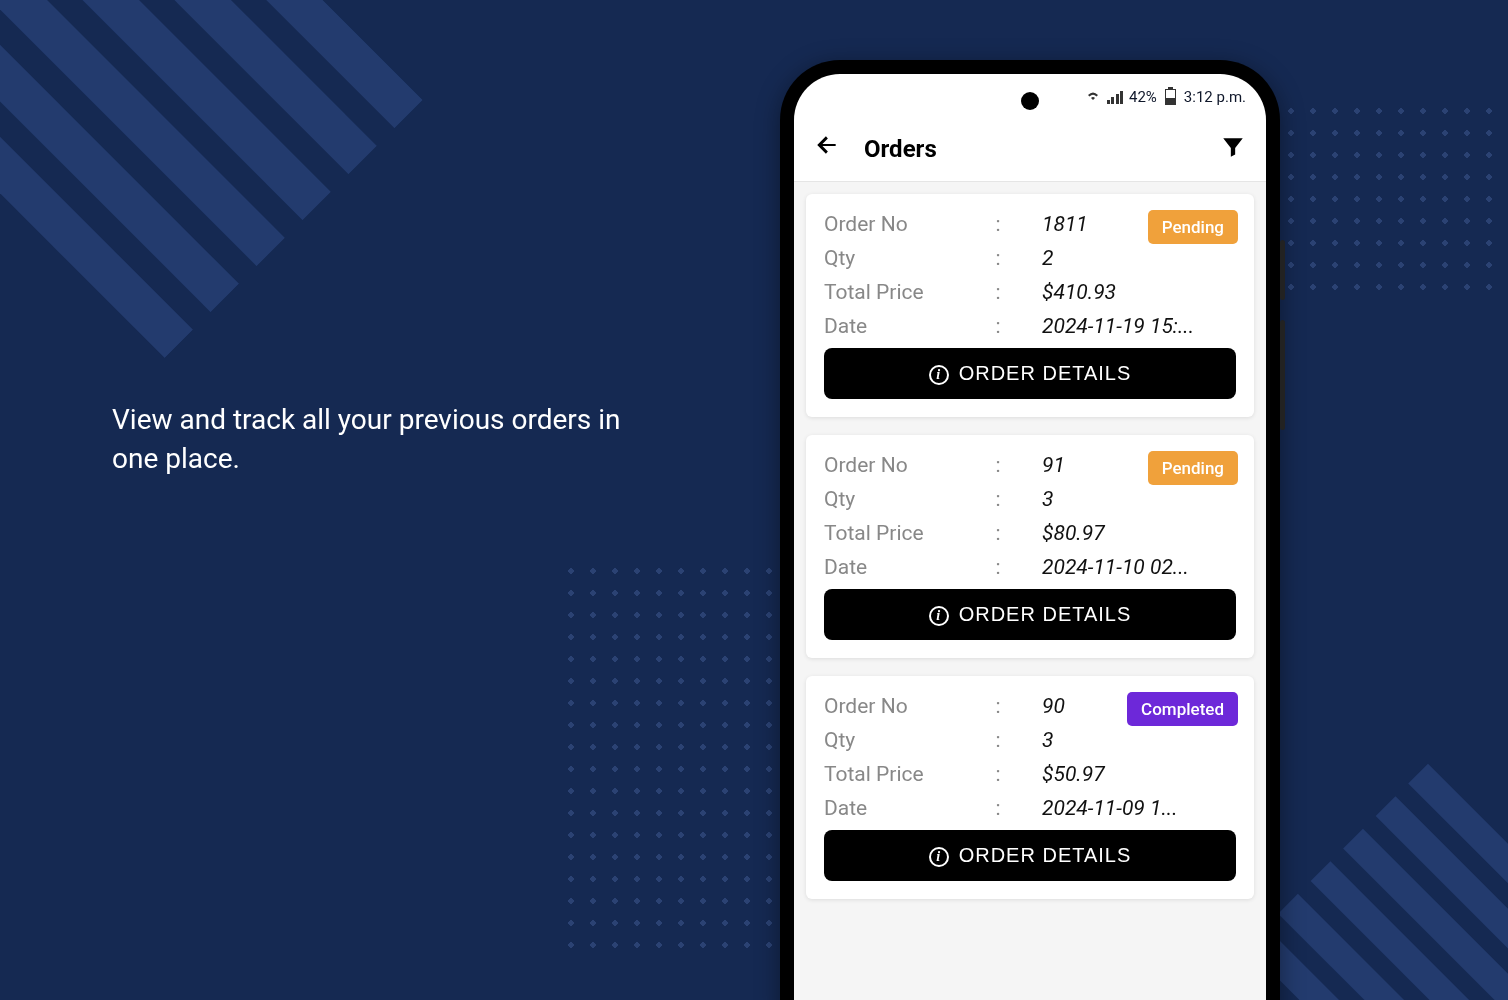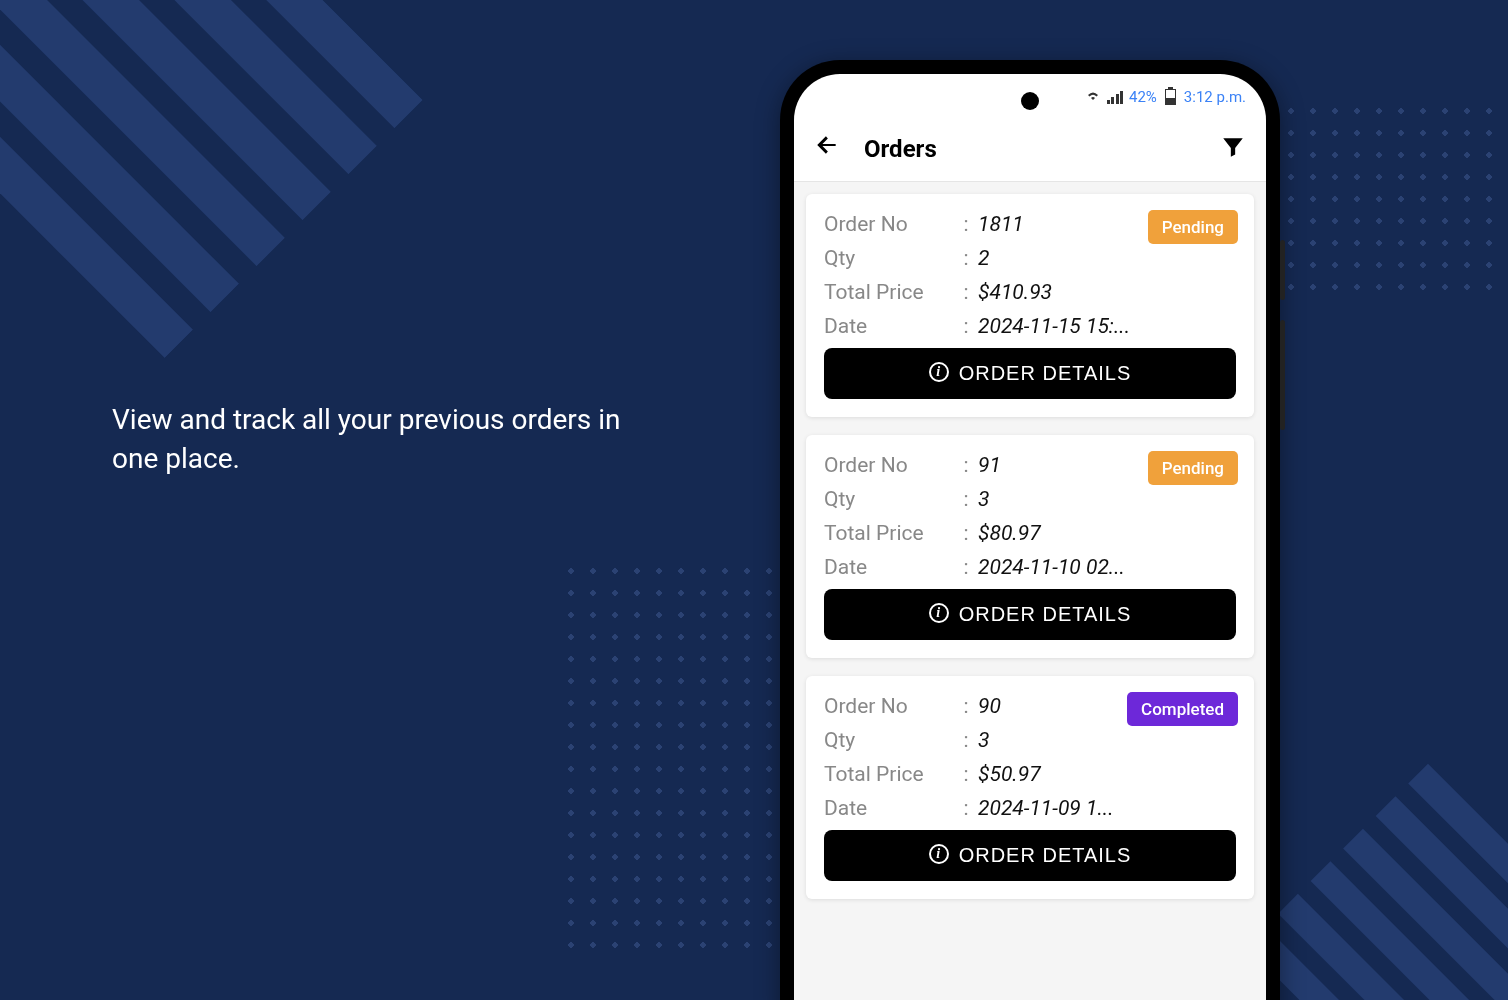--- a/index.html
+++ b/index.html
@@ -78,21 +78,21 @@
   .notch {
     position: absolute; top: 18px; left: 50%; transform: translateX(-50%);
     width: 18px; height: 18px; background: #000; border-radius: 50%;
     z-index: 5;
   }
 
   .statusbar {
     height: 46px; padding: 0 20px;
     display: flex; justify-content: flex-end; align-items: center;
     gap: 6px;
-    font-size: 15px; color: #3b82f6;
+    font-size: 15px; color: #0f172a;
   }
   .statusbar .sig { display: inline-flex; align-items: flex-end; gap: 1.5px; }
   .statusbar .sig span { width: 3px; background:#333; }
   .statusbar .sig span:nth-child(1){ height:4px; } .statusbar .sig span:nth-child(2){ height:7px; }
   .statusbar .sig span:nth-child(3){ height:10px; } .statusbar .sig span:nth-child(4){ height:13px; }
   .statusbar .batt {
     width: 11px; height: 16px; border:1px solid #333; position:relative; display:inline-block; margin:0 2px;
   }
   .statusbar .batt::before { content:""; position:absolute; top:-3px; left:2px; width:5px; height:2px; background:#333; }
   .statusbar .batt::after { content:""; position:absolute; bottom:0; left:0; right:0; height:40%; background:#333; }
@@ -106,38 +106,38 @@
   .appbar .filter { cursor:pointer; }
 
   .body { background:#f5f5f5; flex:1; overflow:auto; padding:12px; }
 
   .card {
     background:#fff; border-radius:6px;
     box-shadow: 0 1px 4px rgba(0,0,0,0.1);
     margin-bottom: 18px; padding: 18px 18px;
     position: relative;
   }
-  .row { display:flex; align-items:center; font-size:21px; margin-bottom:10px; }
+  .row { display:flex; align-items:center; font-size:21px; margin-bottom:10px;gap:32px; }
   .row .label { width: 130px; color:#888; }
   .row .colon { width: 24px; color:#888; text-align:center; }
   .row .value { color:#111;font-style:italic; }
 
   .badge {
     position: absolute; top: 16px; right: 16px;
     padding: 7px 14px; border-radius:5px;
     color:#fff; font-size:17px; font-weight:500;
   }
   .badge.pending { background:#f0a13b; }
   .badge.completed { background:#6d28d9;text-align:right; }
 
   .details-btn {
     width:100%; background:#000; color:#fff;
     border:none; border-radius:8px; padding:14px;
     font-size:20px; letter-spacing:1px; font-weight:500;
-    display:flex; align-items:flex-start; justify-content:center; gap:10px;
+    display:flex; align-items:flex-end; justify-content:center; gap:10px;
     cursor:pointer; margin-top:8px;
   }
   .info-icon {
     display:inline-block; width:20px; height:20px; border:2px solid #fff; border-radius:50%;
     position:relative;
   }
   .info-icon::after {
     content:"i"; position:absolute; left:50%; top:50%; transform:translate(-50%,-52%);
     font-style: italic; font-weight:700; font-size:14px; font-family: Georgia, serif;
   }
@@ -222,21 +222,21 @@
             <span class="value">2</span>
           </div>
           <div class="row">
             <span class="label">Total Price</span>
             <span class="colon">:</span>
             <span class="value">$410.93</span>
           </div>
           <div class="row">
             <span class="label">Date</span>
             <span class="colon">:</span>
-            <span class="value">2024-11-15 15:...</span>
+            <span class="value">2024-11-19 15:...</span>
           </div>
           <div class="badge pending">Pending</div>
           <button class="details-btn">
             <span class="info-icon"></span>
             <span>ORDER DETAILS</span>
           </button>
         </div>
         <div class="card">
           <div class="row">
             <span class="label">Order No</span>

